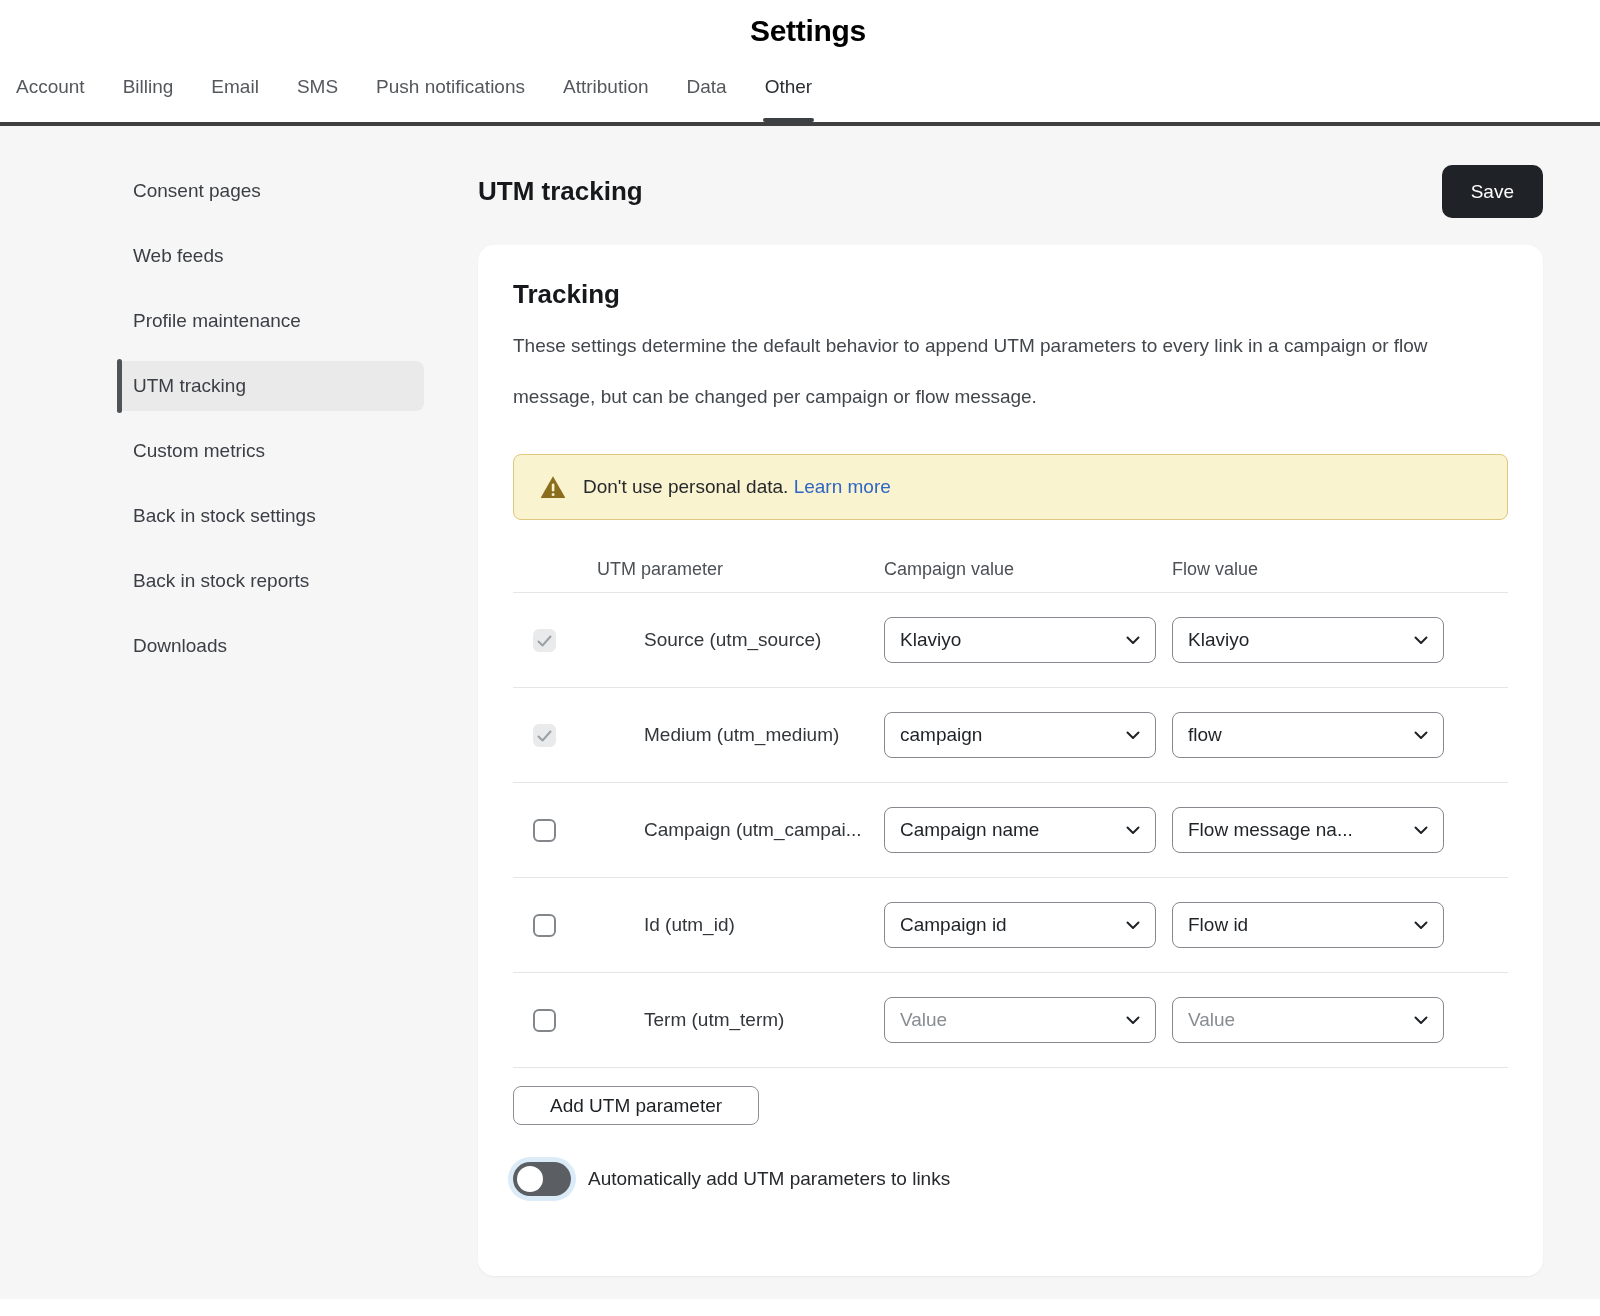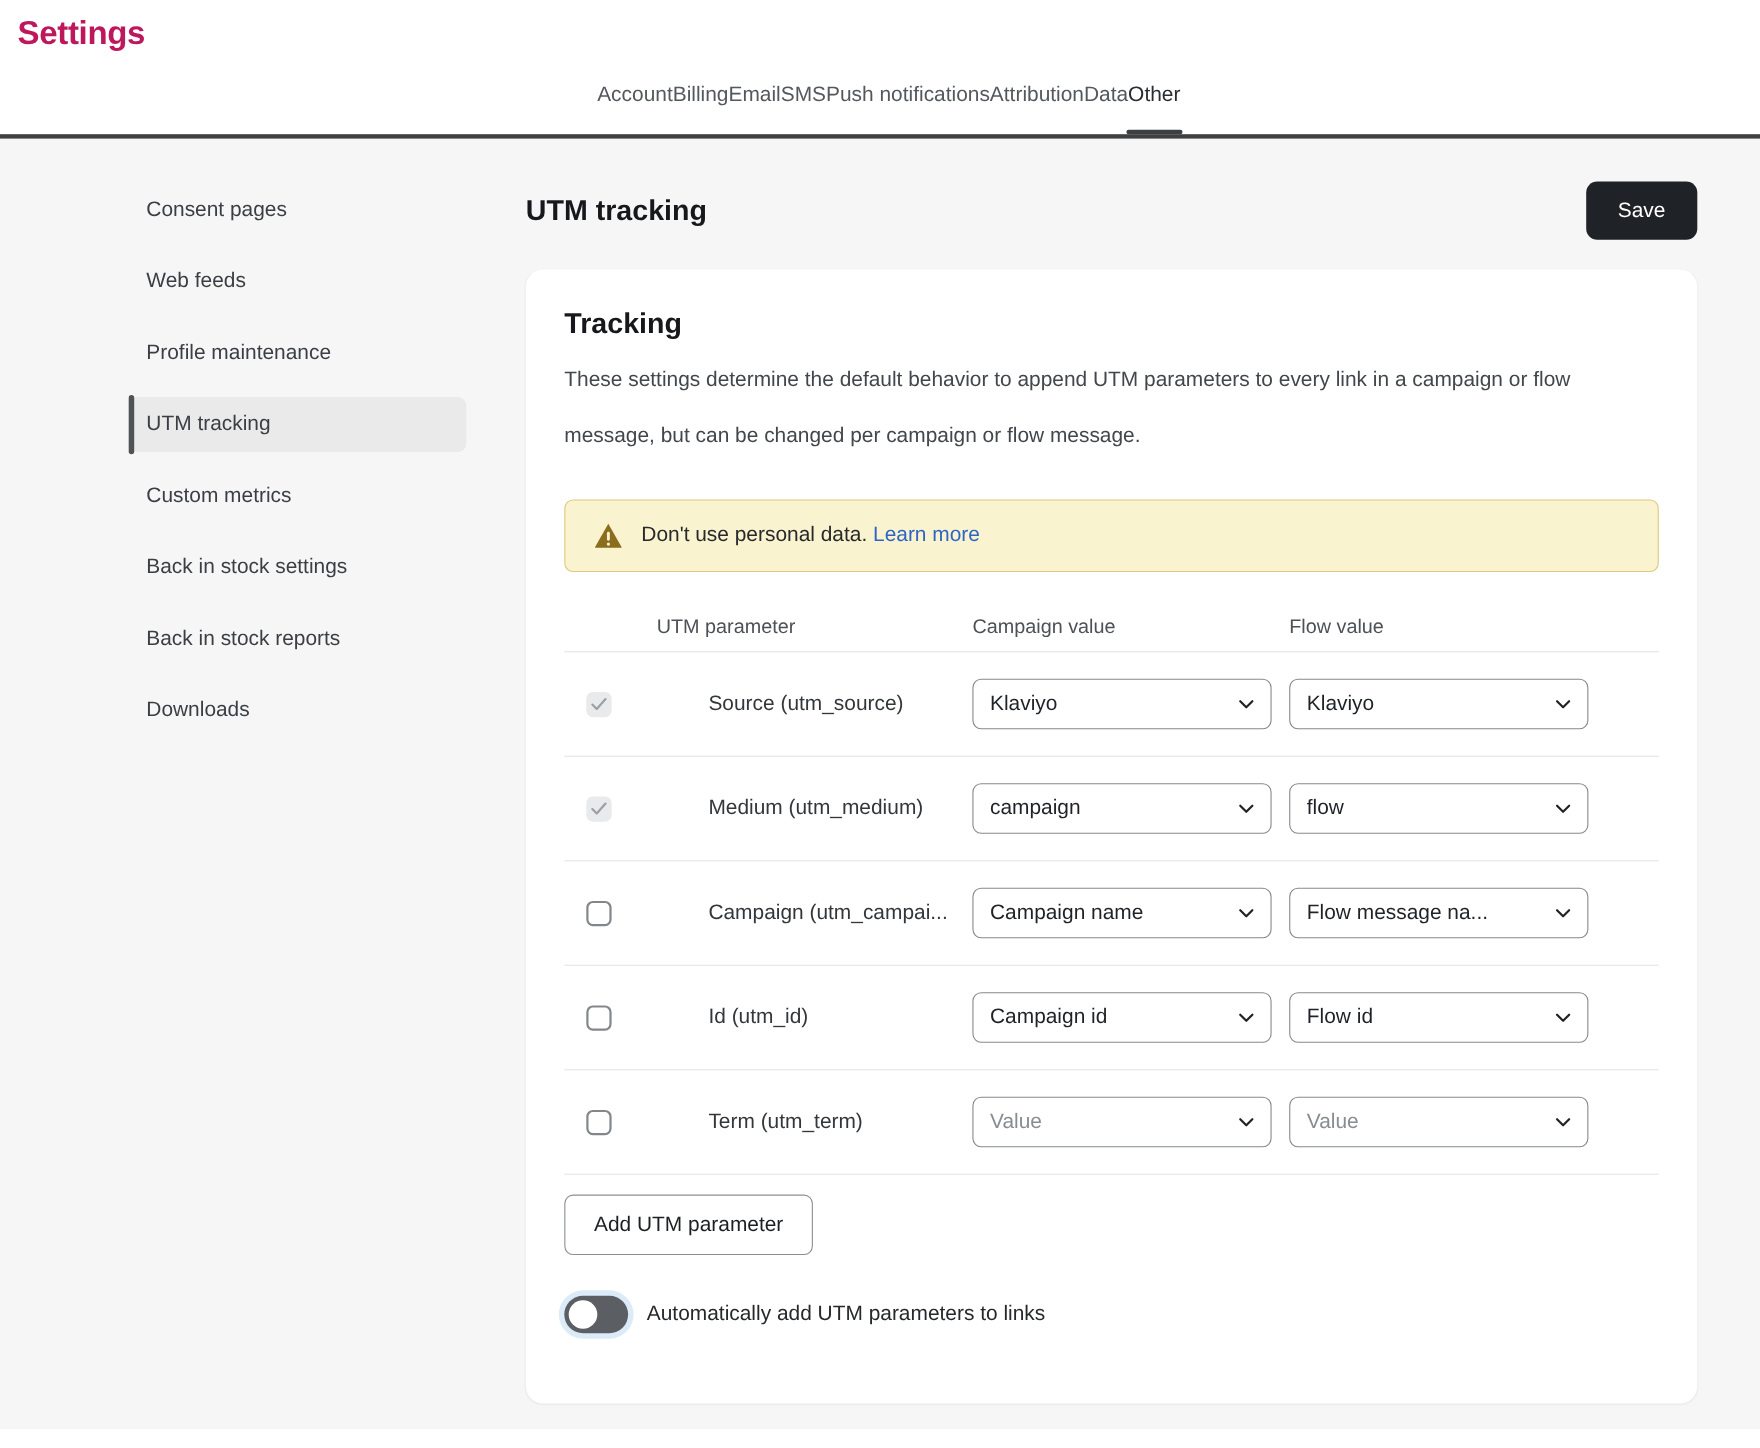--- a/index.html
+++ b/index.html
@@ -7,24 +7,24 @@
     width: 1600px; height: 1316px;
     overflow: hidden;
     background: #ffffff;
     font-family: "Liberation Sans", "DejaVu Sans", sans-serif;
     color: #33373b;
   }
 
   
   .top-header { background: #ffffff; padding: 14px 0 0 16px; }
   .page-title {
-    font-size: 30px; font-weight: 700; color: #be185d;
-    letter-spacing: -0.3px; margin-bottom: 28px;
-  }
-  .tabs { display: flex; padding-left: 0; justify-content: center; }
+    font-size: 30px; font-weight: 700; color: #000000;
+    letter-spacing: -0.3px; margin-bottom: 28px; text-align: center;
+  }
+  .tabs { display: flex; gap: 38px; padding-left: 0; }
   .tab {
     position: relative;
     font-size: 19px; color: #54585d;
     padding-bottom: 24px;
     cursor: pointer; white-space: nowrap;
   }
   .tab.active { color: #2a2d31; }
   .tab.active::after {
     content: ""; position: absolute; left: -2px; right: -2px; bottom: 0;
     height: 4px; background: #3d4043; border-radius: 3px;
@@ -129,21 +129,21 @@
     padding: 0 13px 0 15px;
     cursor: pointer;
   }
   .select-value { font-size: 19px; color: #1f2327; }
   .select-value.muted { color: #888d92; }
   .chevron { flex: none; display: flex; }
 
   
   .add-btn {
     margin-top: 18px;
-    height: 55px; padding: 0 26px;
+    height: 39px; padding: 0 36px;
     background: #ffffff;
     border: 1px solid #8b8f94; border-radius: 8px;
     font-family: inherit; font-size: 19px; font-weight: 500; color: #1d2023;
     cursor: pointer;
   }
   .toggle-row { margin-top: 37px; display: flex; align-items: center; gap: 17px; }
   .toggle {
     position: relative; width: 58px; height: 34px; flex: none;
     background: #5b5f64; border-radius: 17px;
     box-shadow: 0 0 0 5px #dcebf8;

